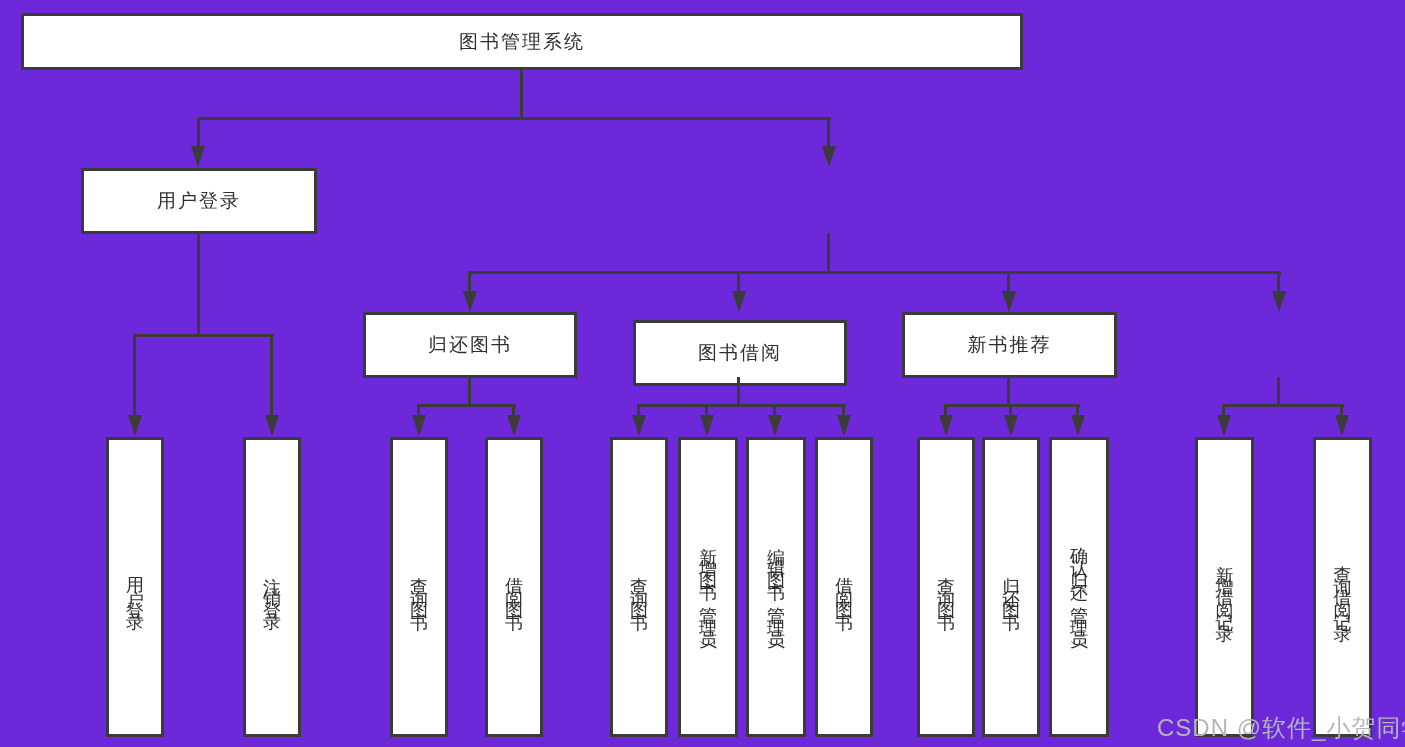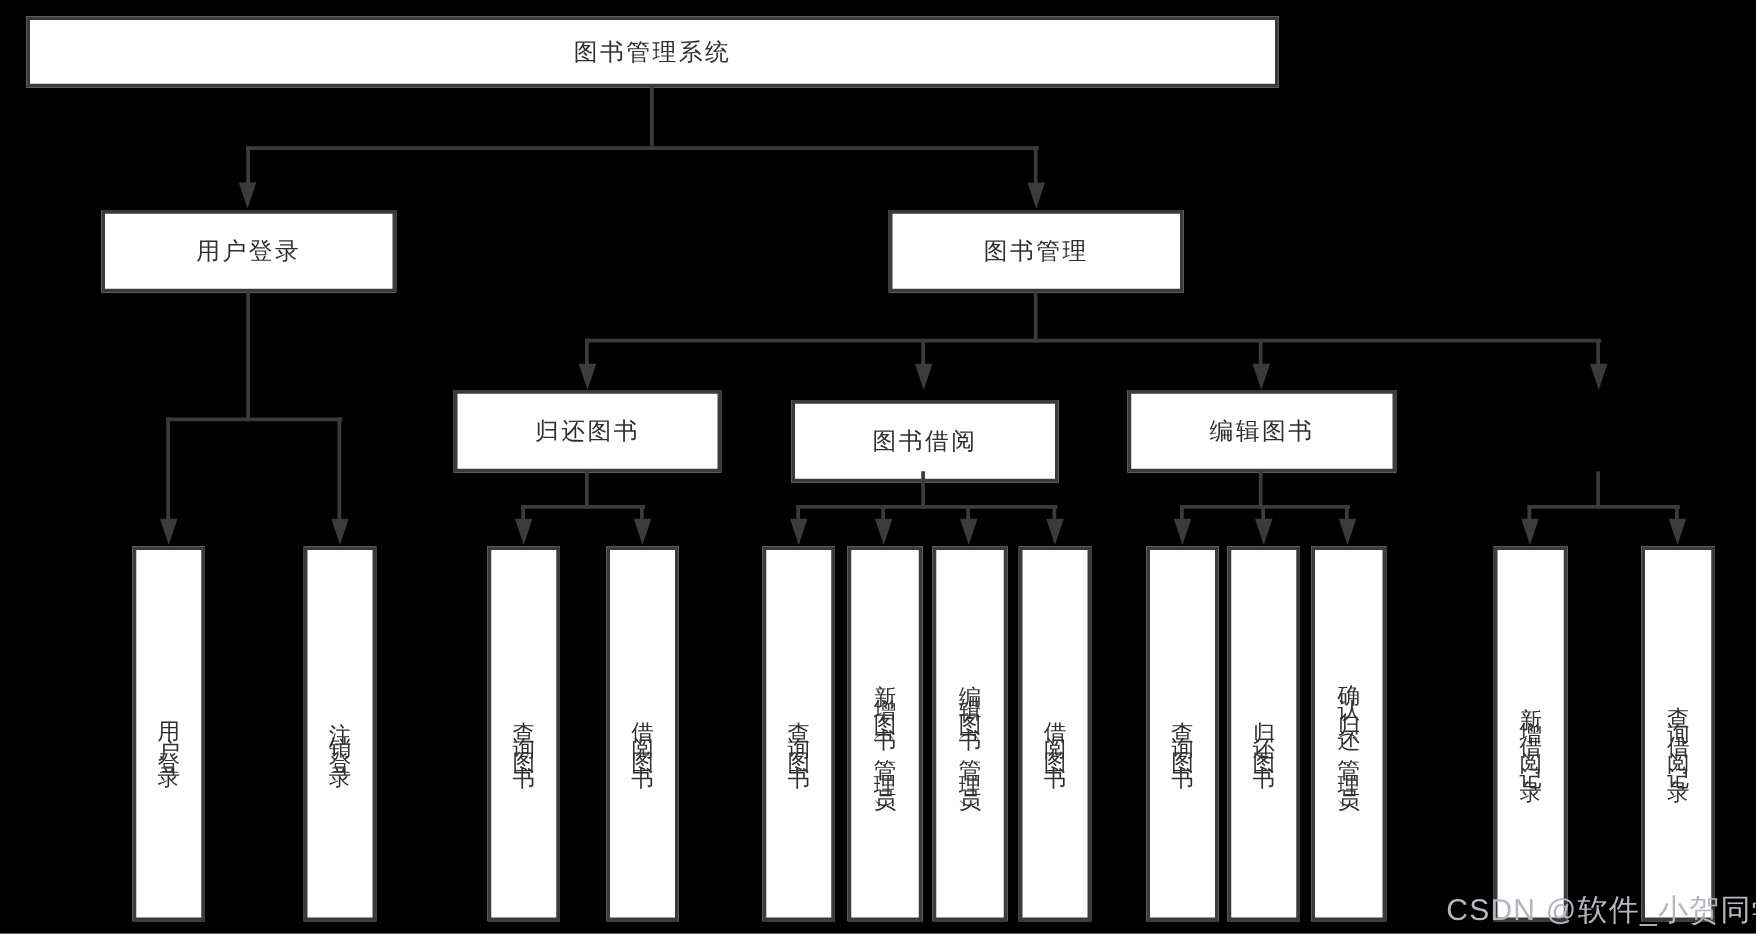--- a/index.html
+++ b/index.html
@@ -1,19 +1,19 @@
 <!DOCTYPE html>
 <html><head>
 <meta charset="utf-8">
 <style>
   html,body { margin:0; padding:0; background:#ffffff; }
   #canvas {
     position:relative;
     width:1405px; height:747px;
-    background:#000000;
+    background:#6d28d9;
     font-family:"Liberation Sans","DejaVu Sans",sans-serif;
     overflow:hidden;
     text-decoration:underline;
   }
   .hbox {
     position:absolute;
     box-sizing:border-box;
     border:3px solid #3b3b3b;
     background:#ffffff;
     display:flex; align-items:center; justify-content:center;
@@ -59,23 +59,20 @@
   <div class="vline" style="left:520px;top:69px;height:49px"></div>
   <div class="hline" style="left:197px;top:117px;width:634px"></div>
   <div class="vline" style="left:197px;top:117px;height:32px"></div>
   <div class="arrow" style="left:191px;top:146px"></div>
   <div class="vline" style="left:827px;top:117px;height:32px"></div>
   <div class="arrow" style="left:822px;top:146px"></div>
 
   <div class="hbox" style="left:81px;top:168px;width:236px;height:66px">
     <span>用户登录</span>
   </div>
-  <div class="hbox" style="left:711px;top:168px;width:236px;height:66px">
-    <span>图书管理</span>
-  </div>
 
   <div class="vline" style="left:197px;top:233px;height:104px"></div>
   <div class="hline" style="left:133px;top:334px;width:141px"></div>
   <div class="vline" style="left:133px;top:334px;height:83px"></div>
   <div class="arrow" style="left:128px;top:415px"></div>
   <div class="vline" style="left:270px;top:334px;height:83px"></div>
   <div class="arrow" style="left:265px;top:415px"></div>
 
   <div class="vline" style="left:827px;top:233px;height:41px"></div>
   <div class="hline" style="left:468px;top:271px;width:813px"></div>
@@ -88,21 +85,21 @@
   <div class="vline" style="left:1277px;top:271px;height:22px"></div>
   <div class="arrow" style="left:1272px;top:291px"></div>
 
   <div class="hbox" style="left:363px;top:312px;width:214px;height:66px">
     <span>归还图书</span>
   </div>
   <div class="hbox" style="left:633px;top:320px;width:214px;height:66px">
     <span>图书借阅</span>
   </div>
   <div class="hbox" style="left:902px;top:312px;width:215px;height:66px">
-    <span>编辑图书</span>
+    <span>新书推荐</span>
   </div>
 
   <div class="vline" style="left:468px;top:377px;height:30px"></div>
   <div class="hline" style="left:417px;top:404px;width:99px"></div>
   <div class="vline" style="left:417px;top:404px;height:14px"></div>
   <div class="arrow" style="left:412px;top:415px"></div>
   <div class="vline" style="left:512px;top:404px;height:14px"></div>
   <div class="arrow" style="left:507px;top:415px"></div>
 
   <div class="vline" style="left:737px;top:377px;height:30px"></div>

